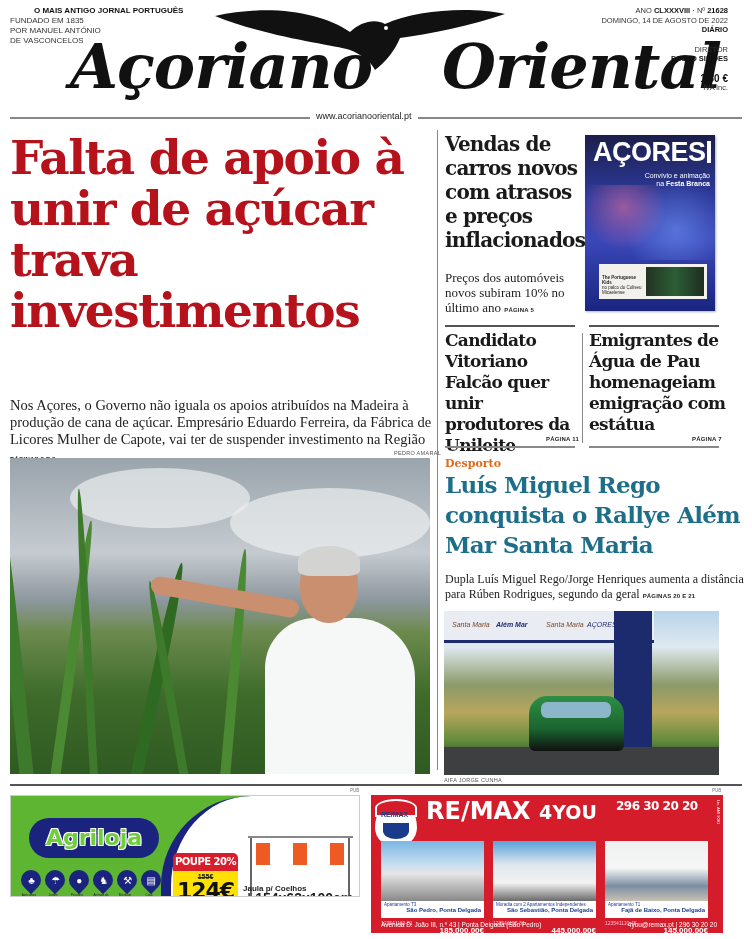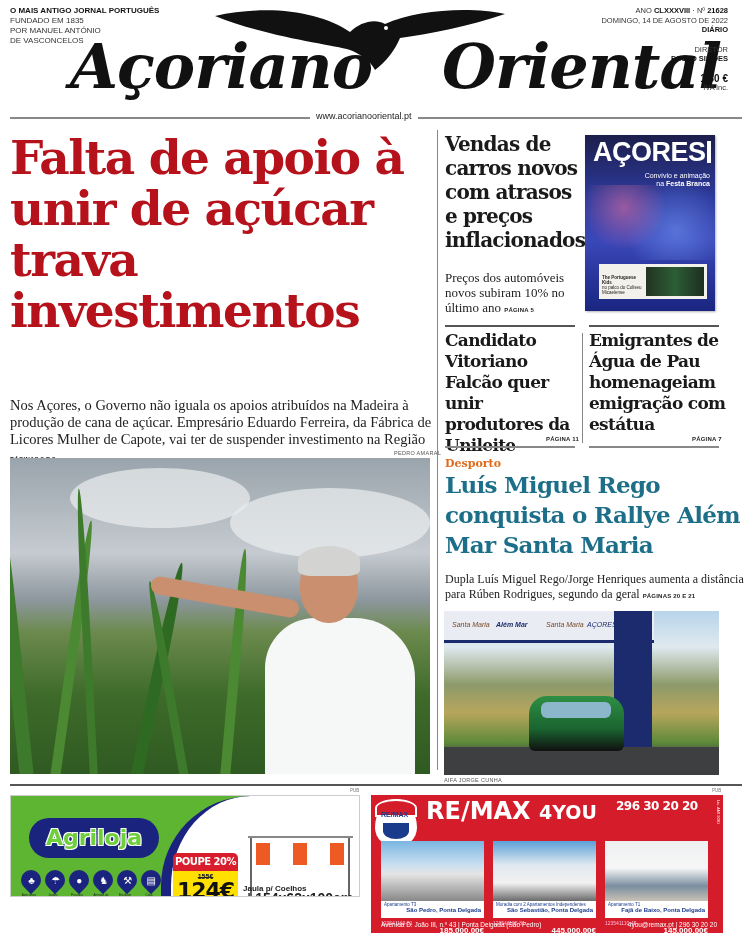--- a/index.html
+++ b/index.html
@@ -1,21 +1,21 @@
 <!DOCTYPE html>
 <html><head>
 <meta charset="utf-8">
 <style>
   * { box-sizing: border-box; margin: 0; padding: 0; }
   body { width: 752px; height: 939px; background: #ffffff; position: relative; overflow: hidden; font-family: "Liberation Sans", sans-serif; color: #222; }
   .abs { position: absolute; }
 
   
   .mast-left { left: 10px; top: 6px; font-size: 8px; line-height: 10px; color: #333; }
-  .mast-left .tag { font-weight: bold; color: #111; }
+  .mast-left .tag { font-weight: bold; color: #111; margin-left: 24px; }
   .mast-right { right: 24px; top: 6px; text-align: right; font-size: 7.5px; line-height: 9.5px; color: #333; }
   .mast-right b { color: #111; }
   .mast-right .gap { height: 10px; }
   .mast-right .price { font-size: 10px; font-weight: bold; color: #111; }
   .logo { left: 70px; top: 30px; width: 590px; height: 75px; font-family: "DejaVu Serif", serif; font-size: 62px; font-weight: bold; font-style: italic; letter-spacing: -1px; color: #111; white-space: nowrap; }
   .logo .w2 { margin-left: 70px; }
   .eagle { left: 210px; top: 4px; width: 300px; height: 70px; }
   .url-rule { left: 10px; top: 117px; width: 732px; height: 2px; background: #888; }
   .url { left: 310px; top: 111px; background: #fff; padding: 0 6px; font-size: 9px; color: #222; }
 

